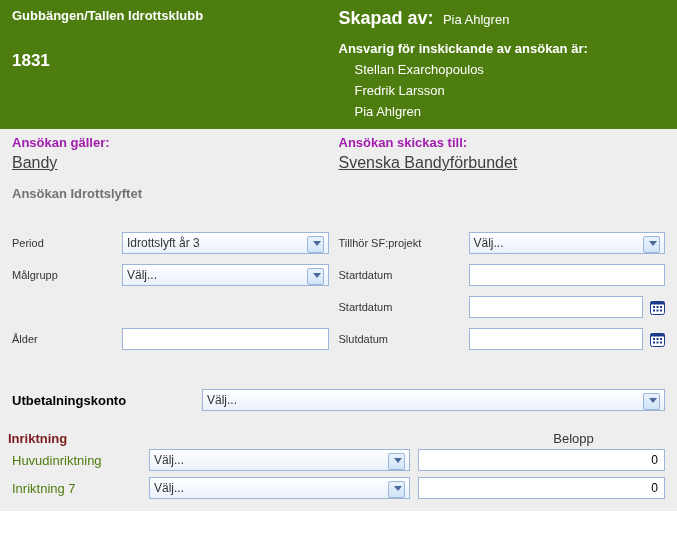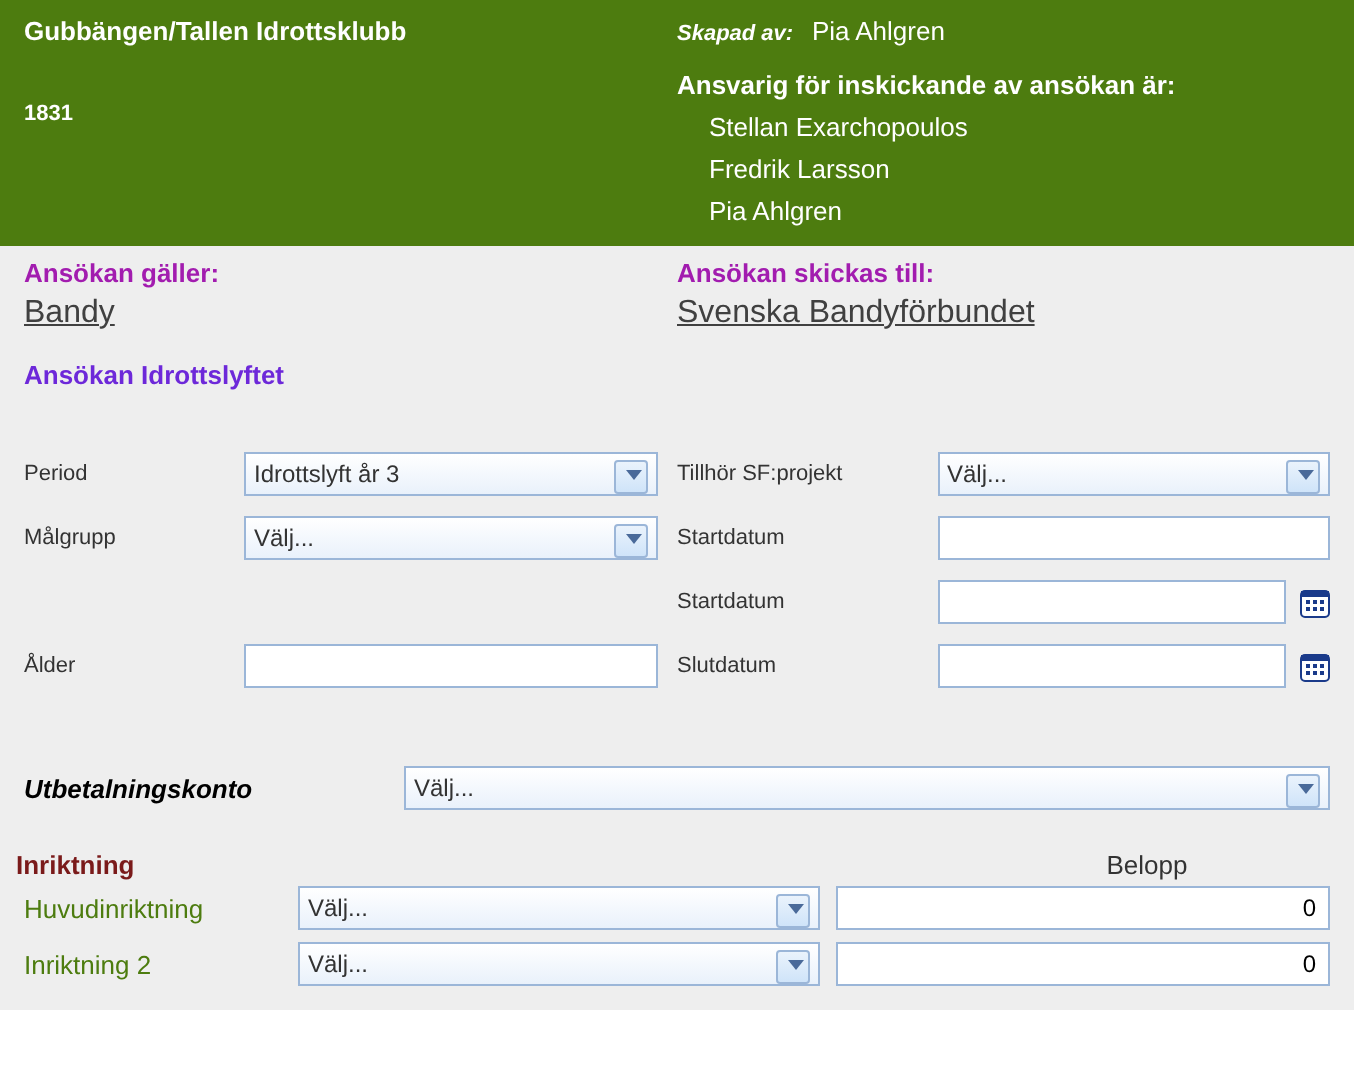--- a/index.html
+++ b/index.html
@@ -2,53 +2,53 @@
 <html><head>
 <meta charset="utf-8">
 <style>
   * { box-sizing: border-box; margin: 0; padding: 0; }
   body { font-family: Verdana, Arial, sans-serif; font-size: 12px; background: #fff; }
   .container { width: 677px; background: #eeeeee; }
   .header { background: #4d7c0f; color: #fff; padding: 8px 12px 4px 12px; display: flex; }
   .header-left { width: 50%; }
   .header-right { width: 50%; }
   .club-name { font-weight: bold; font-size: 13px; margin-bottom: 28px; color:#fff }
-  .club-num { font-weight: bold; font-size: 11px; }
+  .club-num { font-weight: bold; font-size: 17px; }
   .skapad-row { margin-bottom: 12px; }
-  .skapad-label { font-weight: bold; font-style: italic; font-size: 11px; }
+  .skapad-label { font-weight: bold; font-size: 18px; }
   .skapad-val { font-size: 13px; margin-left:6px;}
   .ansvarig-label { font-weight: bold; font-size: 13px; margin-bottom:6px;}
   .responsible-name { font-size: 13px; margin:4px 0 6px 16px;}
   .section { padding: 6px 12px 10px 12px; }
   .two-col { display:flex; }
   .two-col > div { width:50%; }
   .bold-label { font-weight:bold; font-size:13px; color:#a21caf; margin-bottom:4px;}
   .plain-val { font-size:16px; color:#404040; margin-bottom:10px;text-decoration:underline;}
-  .section-title { font-weight:bold; font-size:13px; color:#6d28d9; margin-top:4px; margin-bottom:30px;}
+  .section-title { font-weight:bold; font-size:13px; color:#737373; margin-top:4px; margin-bottom:30px;}
   .form-grid { display:flex; }
   .form-col-left { width:50%; padding-right:10px;}
   .form-col-right { width:50%; }
   .form-row { display:flex; align-items:center; margin-bottom:8px; min-height:24px;}
   .form-label { width:110px; font-size:11px; color:#333;}
   .form-label-maroon { width:137px; font-size:13px; color:#4d7c0f;}
   .select { flex:1; height:22px; border:1px solid #9bb6d8; background:linear-gradient(#fff,#e9f1fb); font-size:12px; padding:2px 22px 2px 4px; position:relative; color:#333; display:flex; align-items:center;}
   .select::after { content:""; position:absolute; right:4px; top:3px; width:15px; height:15px; background:linear-gradient(#eaf3fc,#cfe4f9); border:1px solid #9bb6d8; border-radius:2px;}
   .select .chev { position:absolute; right:7px; top:8px; width:0;height:0;border-left:4px solid transparent;border-right:4px solid transparent;border-top:5px solid #4a6a9a; z-index:2;}
   .text-input { flex:1; height:22px; border:1px solid #9bb6d8; background:#fff; padding:2px 4px; font-size:12px;}
   .date-row .text-input { }
   .cal-icon { width:16px;height:16px; margin-left:6px; display:inline-flex; align-items:center; justify-content:center; }
   .cal-icon svg { display:block;}
   .inrikt-header { display:flex; padding:0 8px; margin-top:10px;}
   .inrikt-title { font-weight:bold; font-size:13px; color:#7a1a1a; width:470px;}
   .belopp-title { font-size:13px; color:#333; flex:1; text-align:center;}
   .inrikt-row { display:flex; align-items:center; padding:3px 12px;}
   .inrikt-select { width:318px;}
   .amount-input { flex:1; height:22px; border:1px solid #9bb6d8; background:#fff; padding:2px 6px; font-size:12px; text-align:right; margin-left:8px;}
   .utbet-row { display:flex; align-items:center; padding:0 12px; margin-top:20px; margin-bottom:20px;}
-  .utbet-label { font-weight:bold; font-size:13px; color:#000; width:190px;font-style:italic;}
+  .utbet-label { font-weight:bold; font-size:13px; color:#000; width:190px;}
   .utbet-select { width:280px;}
 </style>
 </head>
 <body>
 
 <div class="container">
 
   <div class="header">
     <div class="header-left">
       <div class="club-name">Gubbängen/Tallen Idrottsklubb</div>
@@ -164,21 +164,21 @@
 
   <div class="inrikt-row">
     <div class="form-label-maroon">Huvudinriktning</div>
     <div class="select inrikt-select">
         <span>Välj...</span>
         <span class="chev"></span>
       </div>
     <input class="amount-input" value="0" style="">
   </div>
   <div class="inrikt-row" style="padding-bottom:12px;">
-    <div class="form-label-maroon">Inriktning 2</div>
+    <div class="form-label-maroon">Inriktning 7</div>
     <div class="select inrikt-select">
         <span>Välj...</span>
         <span class="chev"></span>
       </div>
     <input class="amount-input" value="0" style="">
   </div>
 
 </div>
 
 </body></html>

